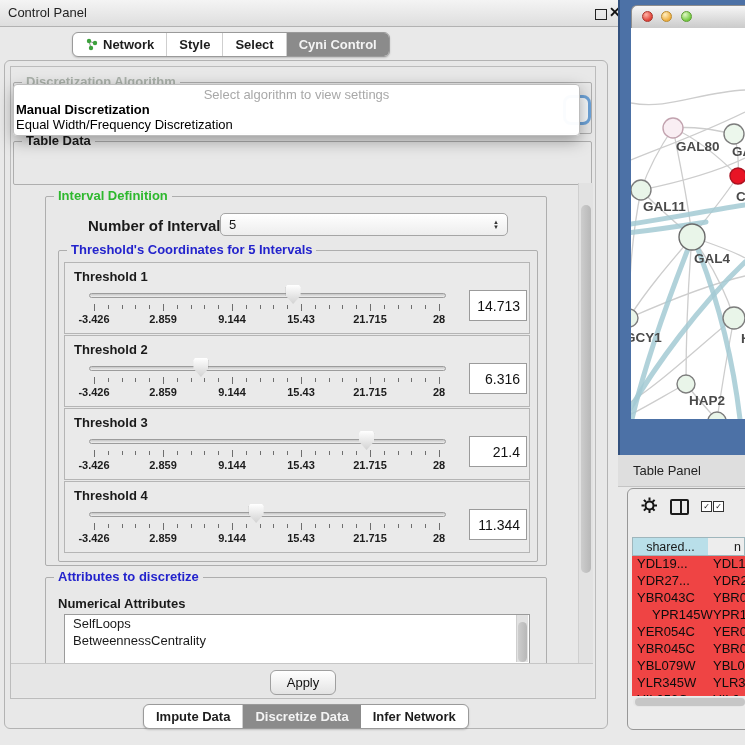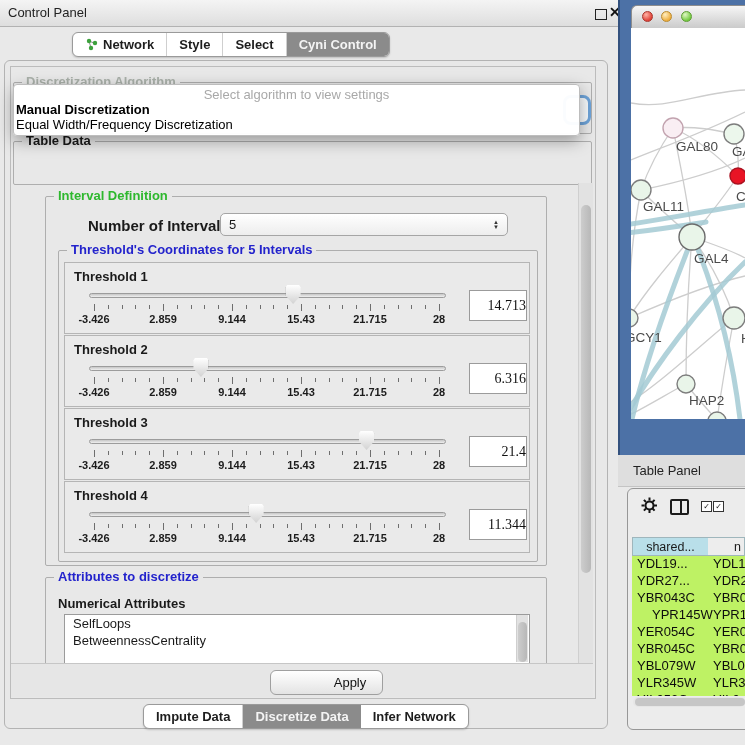--- a/index.html
+++ b/index.html
@@ -54,55 +54,55 @@
     border:1px solid #9c9c9c;background:linear-gradient(#c6c6c6,#efefef);box-sizing:border-box;}
   .thumb{position:absolute;top:22px;width:15px;height:19px;
     background:linear-gradient(#ffffff,#d2d2d2);
     clip-path:polygon(10% 0,90% 0,100% 12%,100% 55%,50% 100%,0 55%,0 12%);
     filter:drop-shadow(0 0 1px #787878);}
   .tick{position:absolute;width:1px;background:#6e6e6e;top:41px;}
   .tick.major{height:7px;} .tick.minor{height:4px;top:42px;}
   .ticklabel{position:absolute;top:50px;width:60px;margin-left:-30px;text-align:center;
     font-size:11px;font-weight:bold;color:#1c1c1c;}
   .tvalue{position:absolute;left:404px;top:27px;width:58px;height:31px;box-sizing:border-box;
-    border:1px solid #9b9b9b;background:#fff;font-family:Liberation Serif, serif;
-    font-size:14px;text-align:right;padding-right:0;color:#111;}
+    border:1px solid #9b9b9b;background:#fff;font-family:Liberation Sans, sans-serif;
+    font-size:14px;text-align:right;padding-right:6px;color:#111;}
 
   
   .attrlist{left:64px;top:614px;width:464px;height:49px;background:#fff;border:1px solid #9b9b9b;
     overflow:hidden;font-size:13px;}
   .attrlist .li{padding-left:8px;line-height:17px;white-space:nowrap;}
   .vscroll{position:absolute;background:#e2e2e2;border-left:1px solid #cfcfcf;}
   .vthumb{position:absolute;background:linear-gradient(90deg,#cdcdcd,#b8b8b8);border-radius:5px;}
 
   .btn{position:absolute;display:flex;align-items:center;justify-content:center;
     background:linear-gradient(#ffffff,#e3e3e3);border:1px solid #9f9f9f;border-radius:6px;
     font-size:13px;color:#111;}
 
   
   .netframe{left:618px;top:0;width:127px;height:455px;background:#4c71a6;border-left:2px solid #33517e;}
   .mac-titlebar{left:631px;top:5px;width:114px;height:23px;border:1px solid #8d8d8d;border-right:none;
     border-radius:6px 0 0 0;background:linear-gradient(#f6f6f6,#c9c9c9);}
   .light{position:absolute;top:11px;width:11px;height:11px;border-radius:50%;box-sizing:border-box;}
   .light.red{left:642px;background:radial-gradient(circle at 35% 30%,#ffb3a6,#df4238 70%);border:1px solid #a8352c;}
   .light.yellow{left:661px;background:radial-gradient(circle at 35% 30%,#ffeec0,#eeae3f 70%);border:1px solid #b98a2f;}
   .light.green{left:681px;background:radial-gradient(circle at 35% 30%,#e0f7c4,#74ca41 70%);border:1px solid #5d9c33;}
-  .canvas{left:631px;top:28px;width:114px;height:391px;background:#fff;overflow:hidden;}
+  .canvas{left:631px;top:28px;width:114px;height:391px;background:#fff;overflow:hidden;font-weight:bold;}
 
   .tp-bar{left:618px;top:455px;width:127px;height:31px;background:#dedede;border-bottom:1px solid #c4c4c4;}
   .tp-bar .t{position:absolute;left:15px;top:8px;font-size:13px;color:#222;}
   .tp-win{left:627px;top:488px;width:125px;height:240px;border:1px solid #979797;border-radius:6px;
     background:#ececec;}
   .split-ico{position:absolute;width:15px;height:12px;border:2px solid #1c1c1c;border-radius:2px;}
   .split-ico i{position:absolute;left:50%;top:0;width:2px;height:100%;background:#1c1c1c;}
   .cb{position:absolute;width:9px;height:9px;border:1px solid #333;background:#fff;
     font-size:8px;line-height:9px;text-align:center;color:#111;}
   .hdrcell{position:absolute;top:537px;height:19px;box-sizing:border-box;border:1px solid #9fb6bc;
     font-size:12.5px;display:flex;align-items:center;justify-content:center;}
-  .rowsbg{left:632px;top:556px;width:113px;height:140px;background:#bef264;overflow:hidden;}
+  .rowsbg{left:632px;top:556px;width:113px;height:140px;background:#ef4444;overflow:hidden;}
   .trowx{position:absolute;width:113px;height:17px;font-size:13px;color:#0d0d0d;}
   .trowx span{position:absolute;top:0;white-space:nowrap;}
   .hscroll{left:633px;top:697px;width:112px;height:10px;background:#e6e6e6;border-radius:5px;}
   .hthumb{left:635px;top:698px;width:110px;height:8px;background:#c6c6c6;border-radius:4px;}
   svg text{font-family:"Liberation Sans",sans-serif;}
 </style>
 </head>
 <body>
 
 <div id="app">
@@ -344,21 +344,21 @@
     </div>
   <div class="vscroll" style="left:516px;top:615px;width:11px;height:47px;">
     <div class="vthumb" style="left:1px;top:7px;width:9px;height:40px;"></div>
   </div>
 
   <div class="vscroll" style="left:578px;top:183px;width:14px;height:480px;">
     <div class="vthumb" style="left:2px;top:22px;width:10px;height:368px;"></div>
   </div>
 
   <div class="abs" style="left:11px;top:663px;width:582px;height:33px;background:#e6e6e6;border-top:1px solid #c6c6c6;"></div>
-  <div class="btn" style="left:270px;top:670px;width:64px;height:23px;padding-left:47px;">Apply</div>
+  <div class="btn" style="left:270px;top:670px;width:64px;height:23px;">Apply</div>
   <div class="abs tabgroup" id="bottomtabs" style="left:143px;top:704px;">
       <div class="tab">
         <span>Impute Data</span>
       </div>
       <div class="tab sel">
         <span>Discretize Data</span>
       </div>
       <div class="tab">
         <span>Infer Network</span>
       </div>

